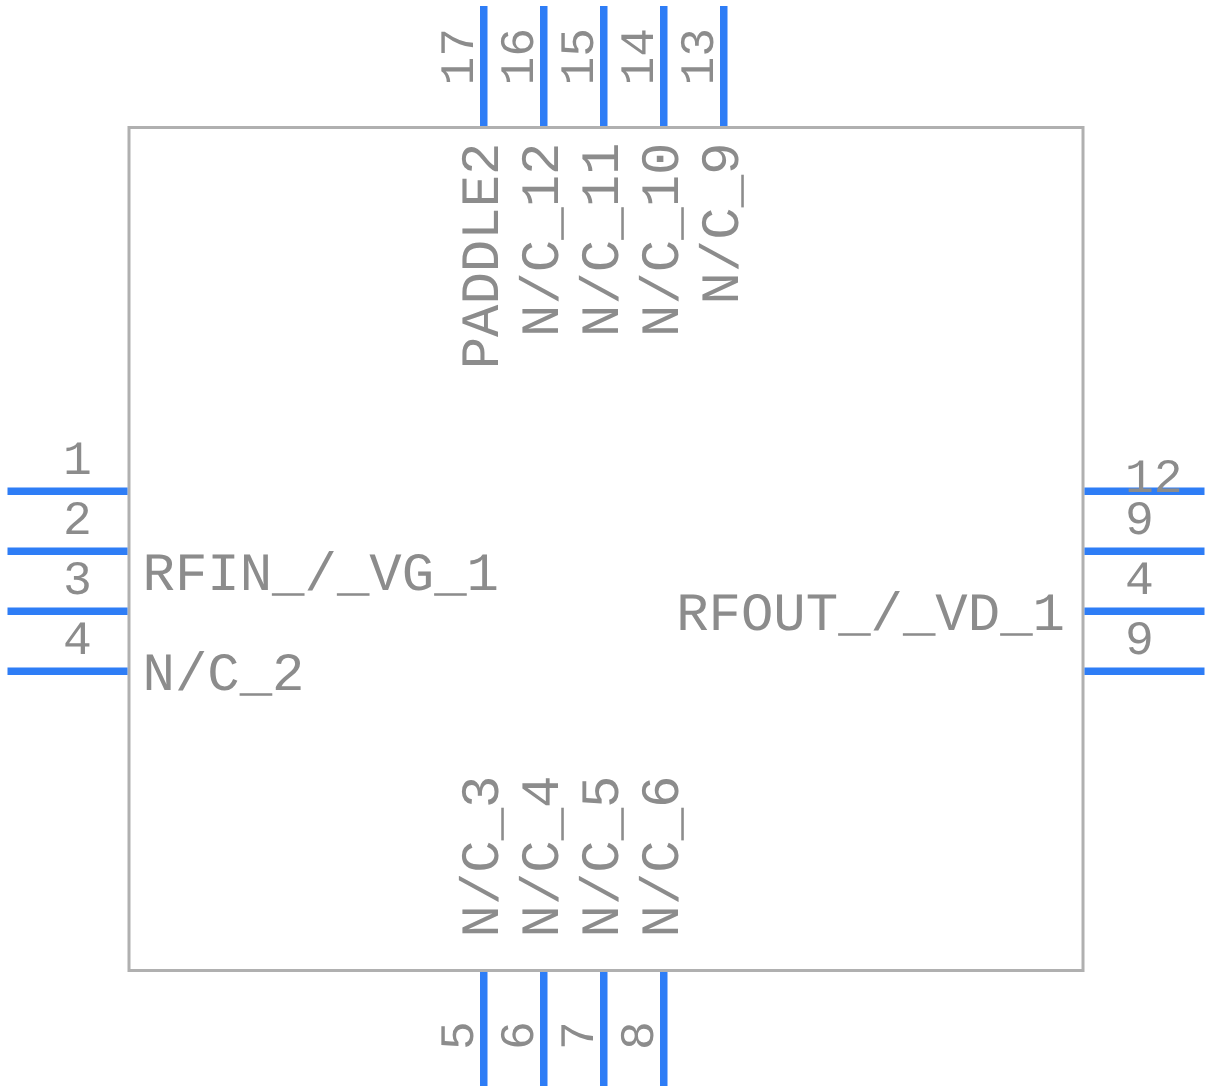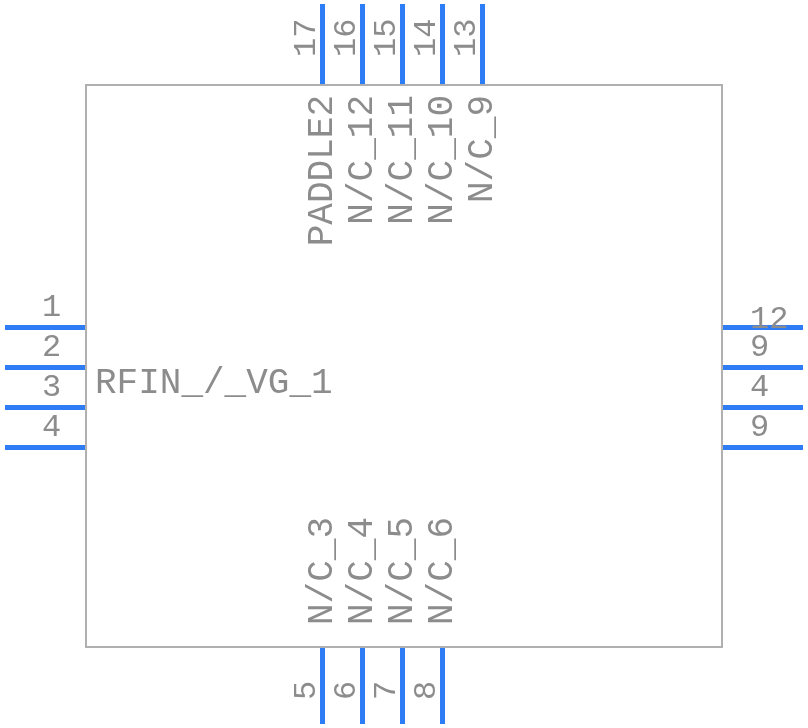--- a/index.html
+++ b/index.html
@@ -87,25 +87,27 @@
   <div class="pline h" style="left:5px;top:365px;width:80px"></div>
   <div class="pline h" style="left:5px;top:405px;width:80px"></div>
   <div class="pline h" style="left:5px;top:445px;width:80px"></div>
 
   <div class="num" style="left:42px;top:292px">1</div>
   <div class="num" style="left:42px;top:332px">2</div>
   <div class="num" style="left:42px;top:372px">3</div>
   <div class="num" style="left:42px;top:412px">4</div>
 
   <div class="label" style="left:95px;top:366px">RFIN_/_VG_1</div>
+  <div class="label" style="left:95px;top:433px">N/C_2</div>
 
   <div class="pline h" style="left:723px;top:325px;width:80px"></div>
   <div class="pline h" style="left:723px;top:365px;width:80px"></div>
   <div class="pline h" style="left:723px;top:405px;width:80px"></div>
   <div class="pline h" style="left:723px;top:445px;width:80px"></div>
 
   <div class="num" style="left:750px;top:304px">12</div>
   <div class="num" style="left:750px;top:332px">9</div>
   <div class="num" style="left:750px;top:372px">4</div>
   <div class="num" style="left:750px;top:412px">9</div>
 
+  <div class="label" style="right:98px;top:393px">RFOUT_/_VD_1</div>
 
 </div>
 
 </body></html>

